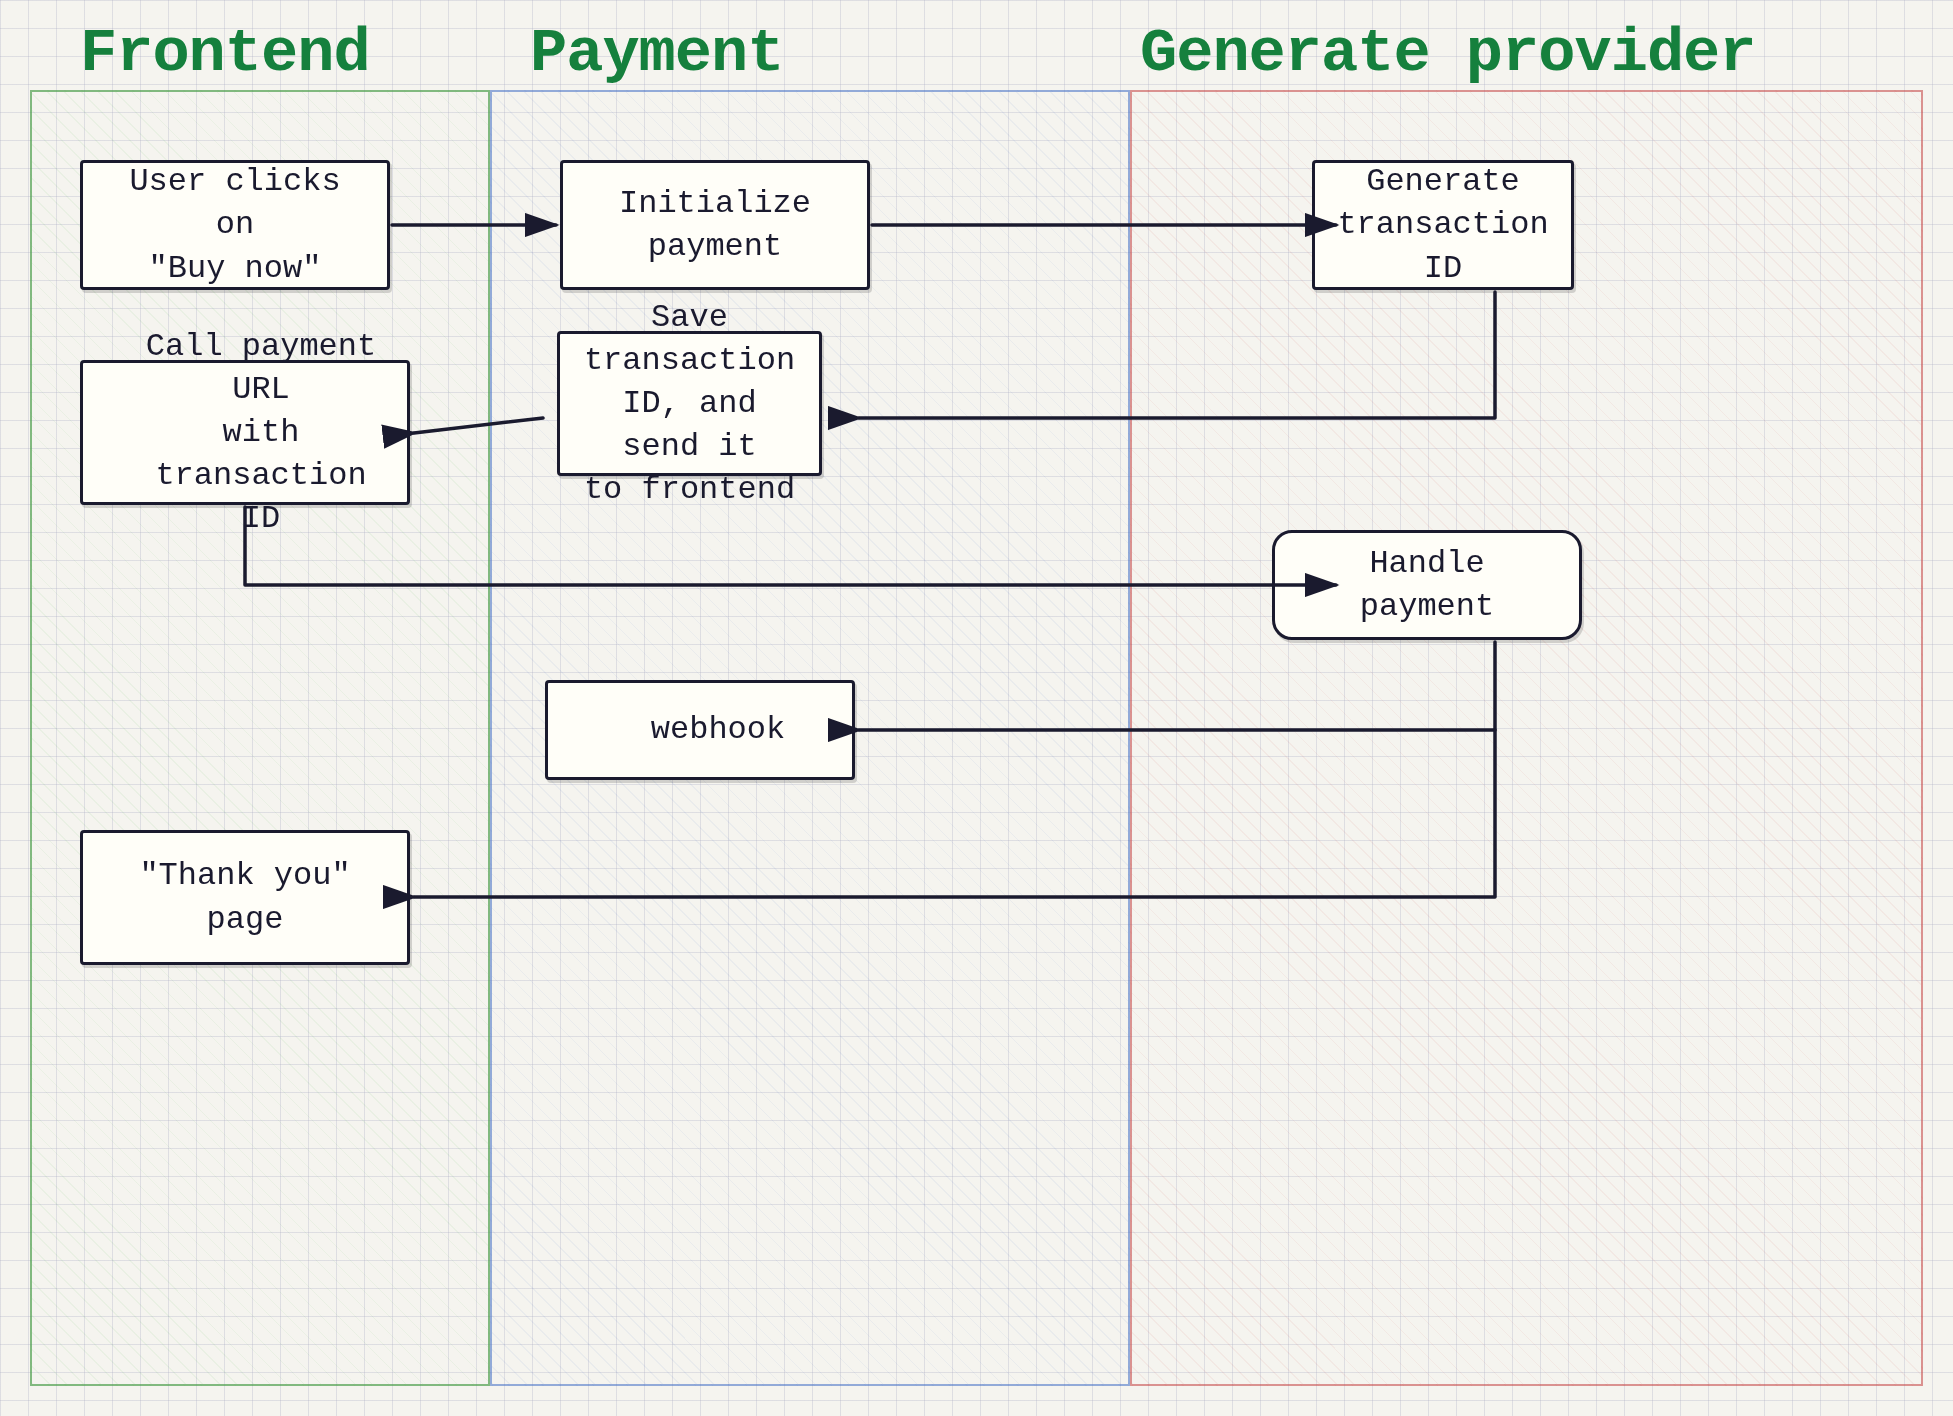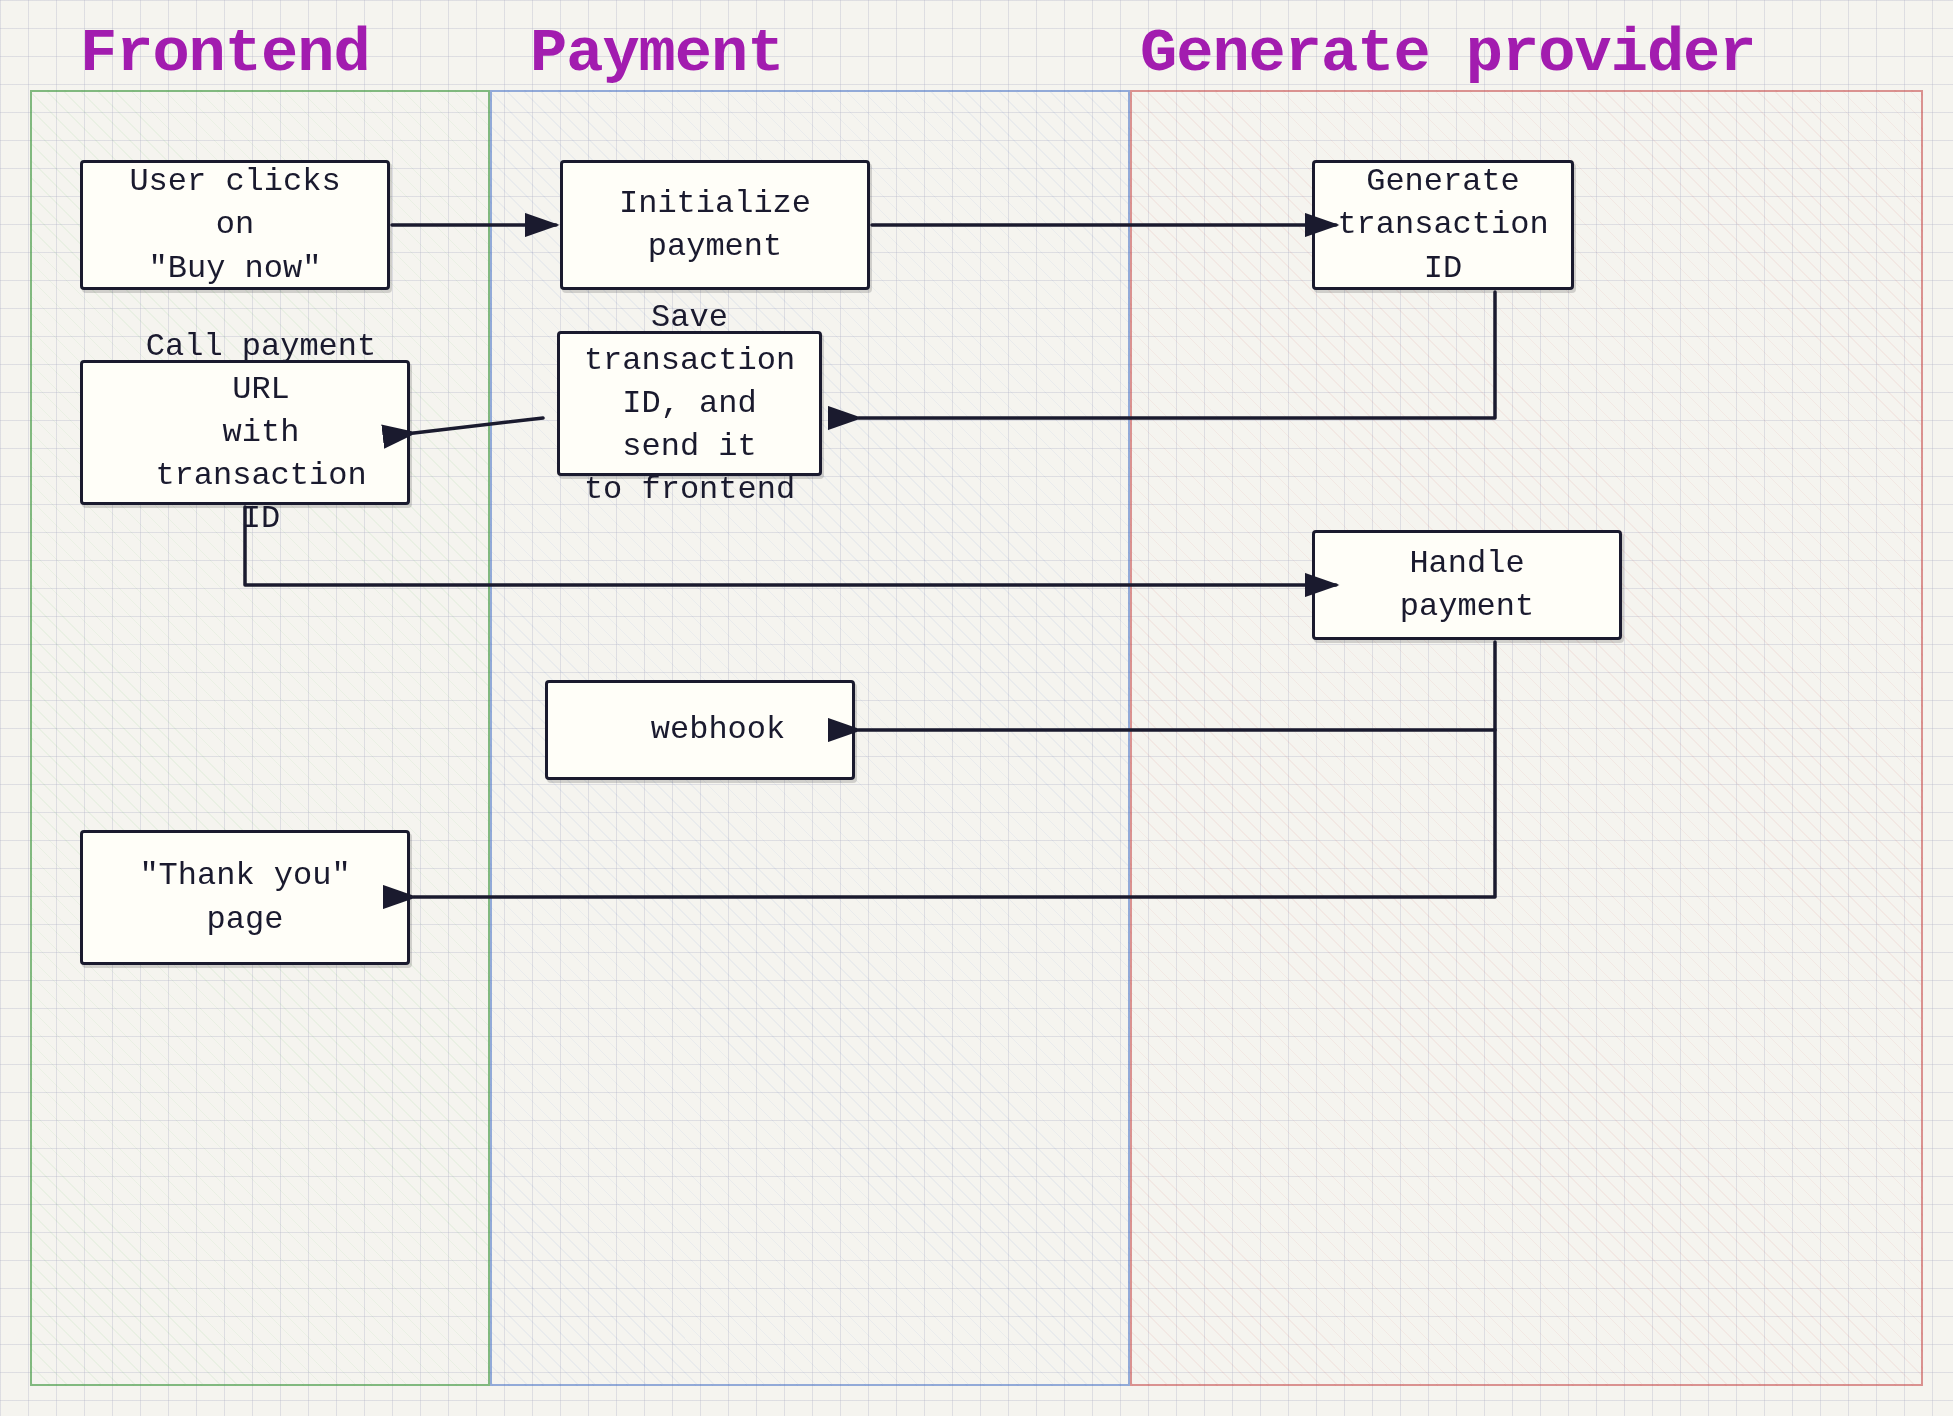--- a/index.html
+++ b/index.html
@@ -69,21 +69,21 @@
       border: 2.5px solid rgba(200,80,80,0.6);
     }
 
     
     .col-header {
       position: absolute;
       top: 18px;
       font-size: 62px;
       font-weight: bold;
       font-family: 'Courier New', Courier, monospace;
-      color: #a21caf;
+      color: #15803d;
       letter-spacing: -1px;
     }
 
     .col-header-frontend { left: 80px; }
     .col-header-backend { left: 530px; }
     .col-header-payment { left: 1140px; }
 
     
     .process-box {
       position: absolute;
@@ -123,22 +123,22 @@
       left: 80px; top: 360px;
       width: 330px; height: 145px;
     }
 
     .box-save-txid {
       left: 545px; top: 331px;
       width: 265px; height: 145px; margin-left: 12px;
     }
 
     .box-handle-payment {
-      left: 1312px; top: 530px;
-      width: 310px; height: 110px;
+      left: 1272px; top: 530px;
+      width: 310px; height: 110px; border-radius: 20px;
     }
 
     .box-webhook {
       left: 545px; top: 680px;
       width: 310px; height: 100px;
     }
 
     .box-thank-you {
       left: 80px; top: 830px;
       width: 330px; height: 135px;

